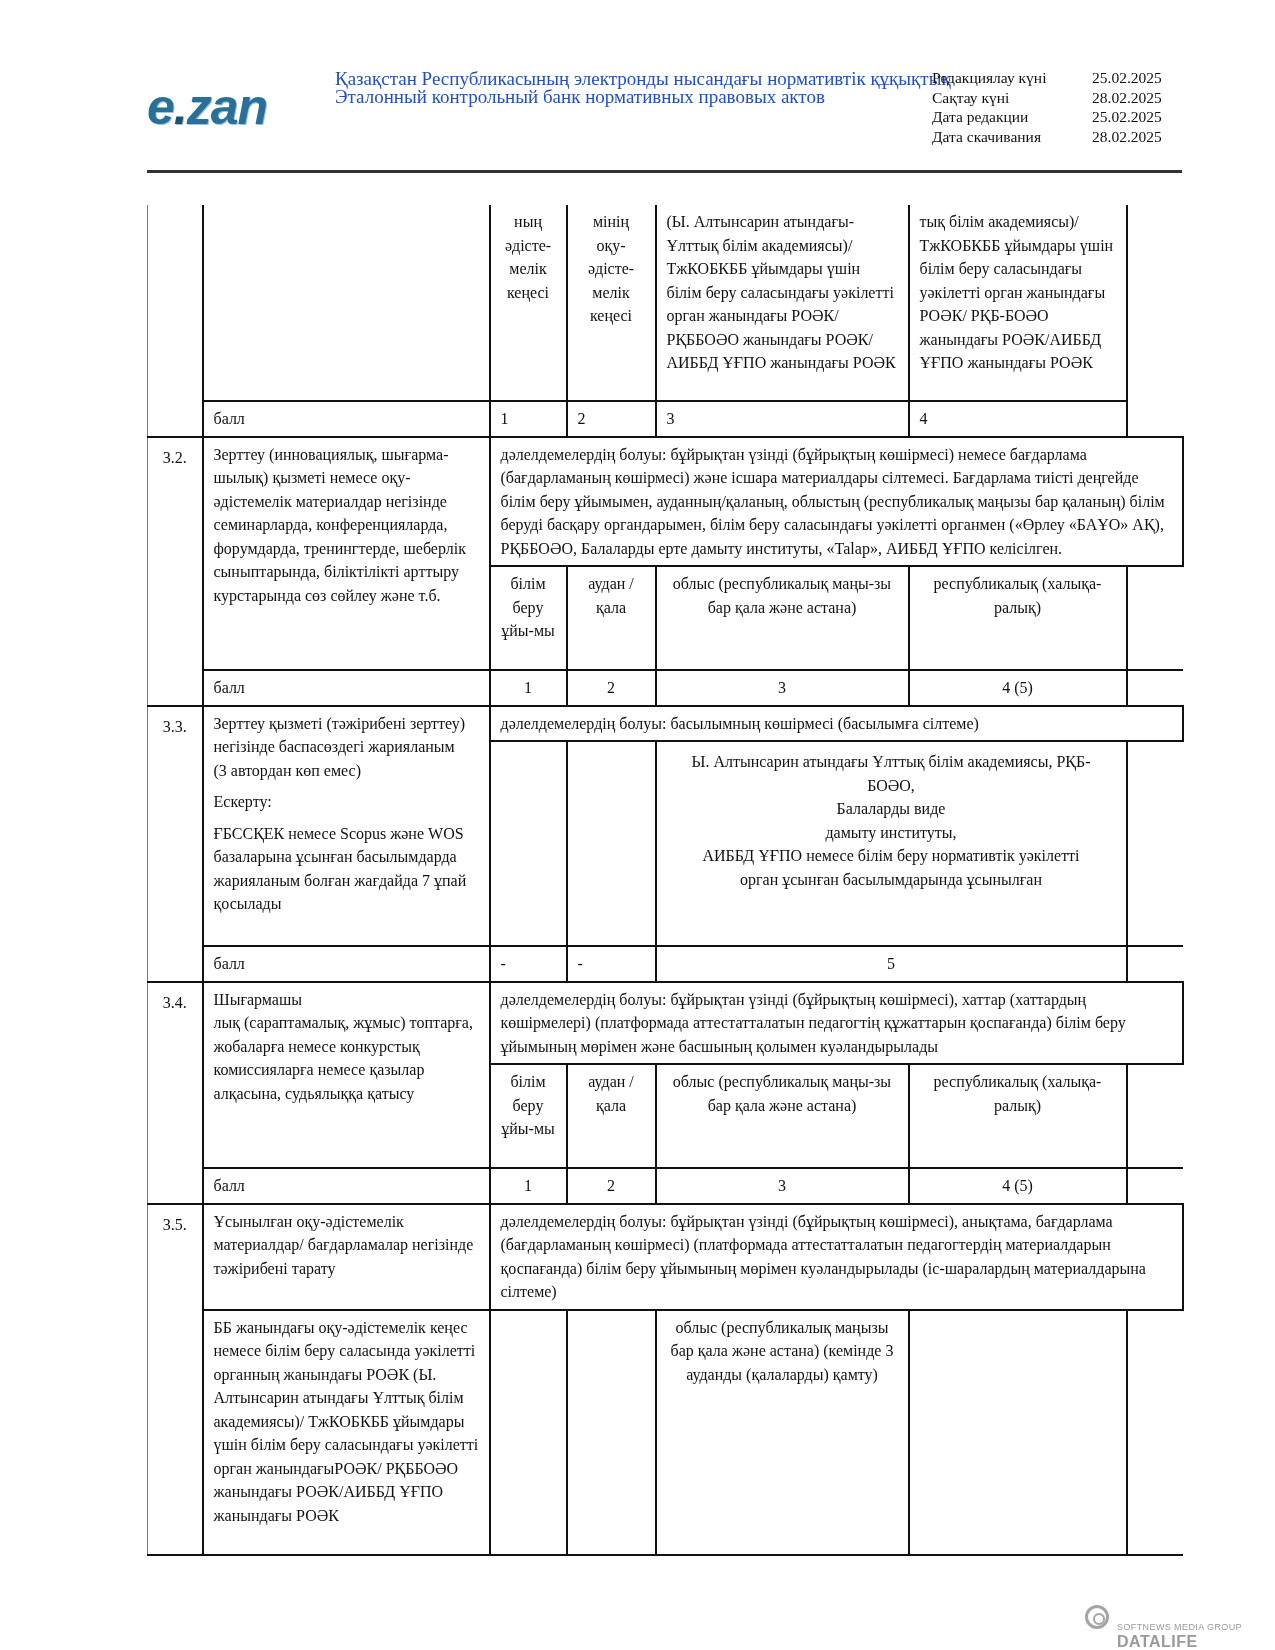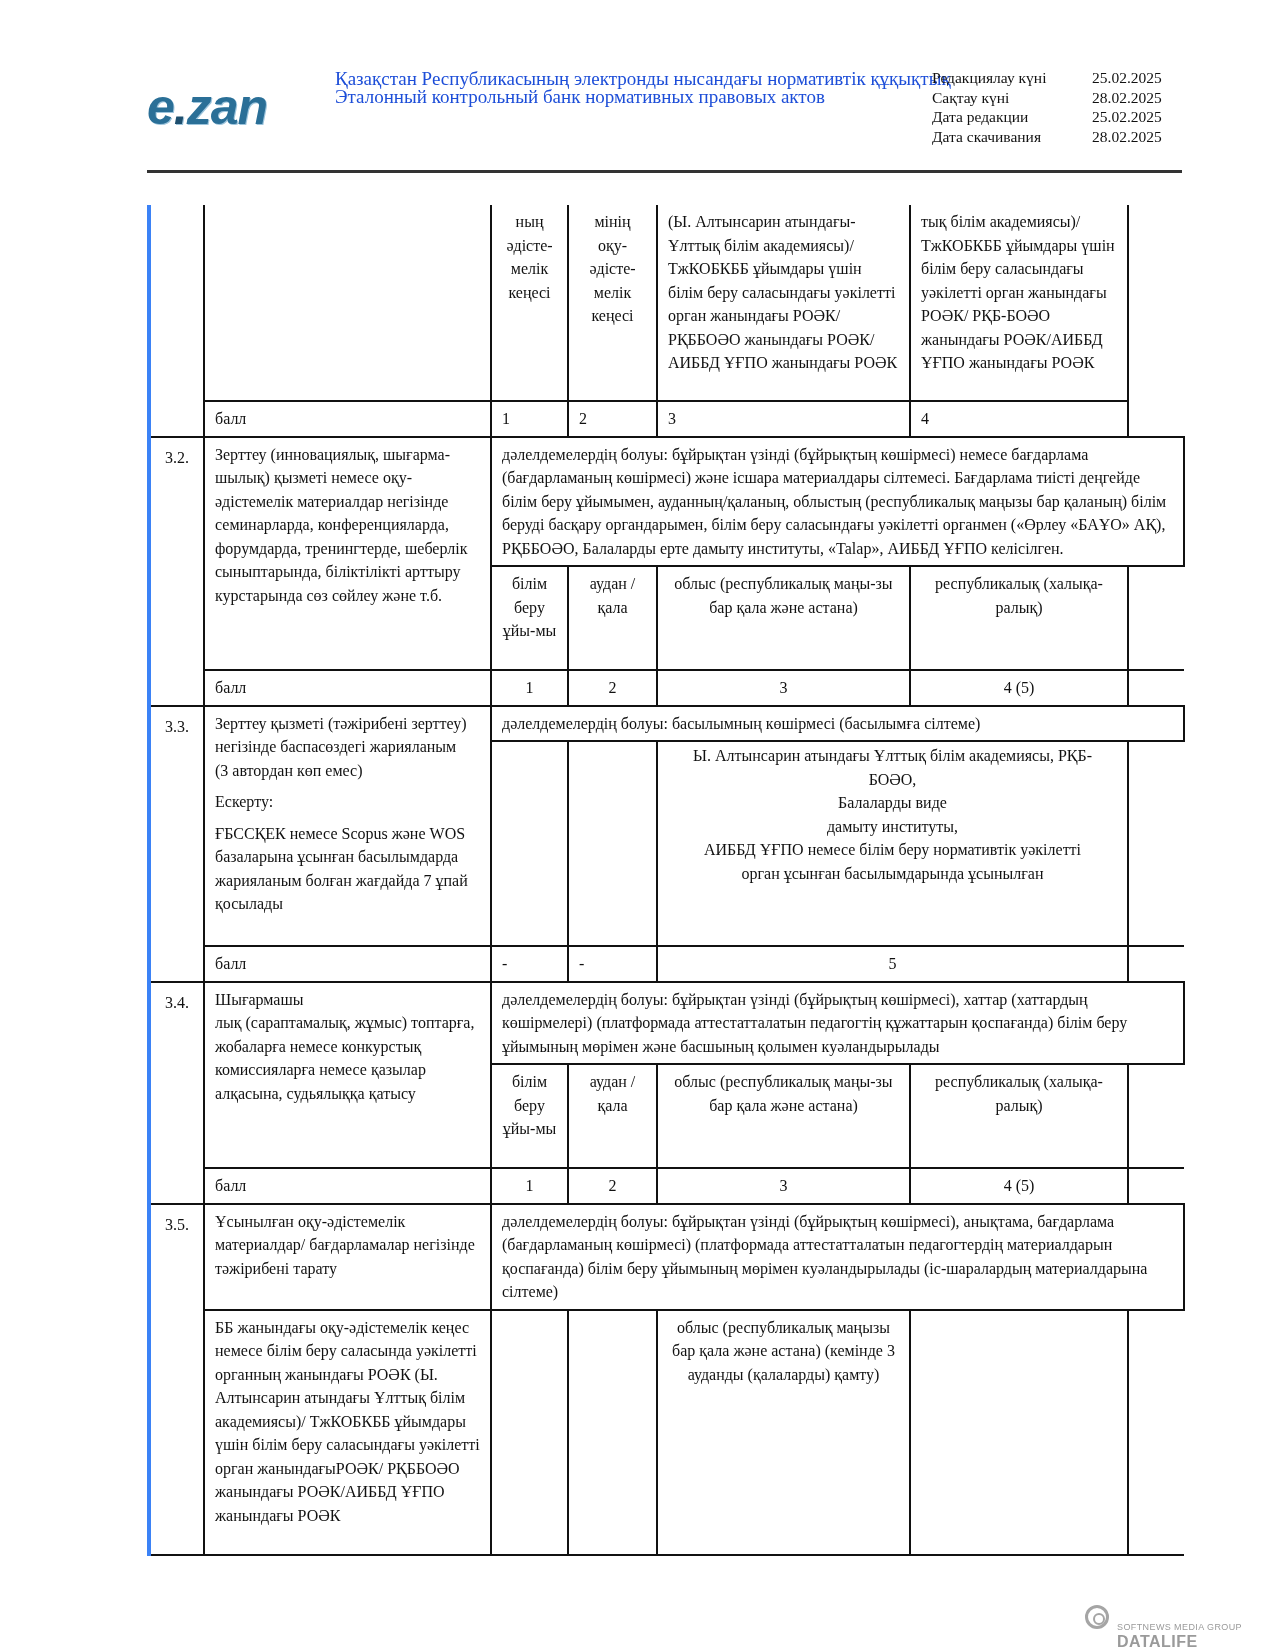--- a/index.html
+++ b/index.html
@@ -13,21 +13,21 @@
   .org { position:absolute; left:188px; top:6px; font-size:19px; line-height:18px; color:#1d4ed8; }
   .meta { position:absolute; left:785px; top:4px; font-size:15.5px; line-height:19.5px; }
   .meta-row { display:flex; }
   .meta-row .k { width:160px; }
   .meta-row .v { width:80px; }
   .rule { position:absolute; left:147px; top:170px; width:1035px; height:3px; background:#333; }
 
   .tablewrap { position:absolute; left:147px; top:205px; width:1035px; }
   table { border-collapse:collapse; table-layout:fixed; width:1035px; font-size:16px; line-height:23.5px; }
   td { border:2px solid #111; vertical-align:top; padding:5px 10px; }
-  td.num { border-left:4px solid #3b82f6; text-align:center; padding-top:8px; }
+  td.num { border-left:1px solid #3b82f6; text-align:center; padding-top:8px; }
   td.c { text-align:center; }
   td.noright { border-right:none; }
   .note-gap { margin-top:8px; }
   .toprow td { border-top:none; }
 
   .watermark { position:absolute; left:1085px; top:1603px; width:170px; height:32px;
                font-family:"Liberation Sans","DejaVu Sans",sans-serif; color:#9a9a9a; }
   .wm-icon { position:absolute; left:0; top:2px; width:24px; height:24px; border:3px solid #a5a5a5;
              border-radius:50%; box-sizing:border-box; }
   .wm-icon::after { content:""; position:absolute; left:5px; top:5px; width:8px; height:8px;
@@ -124,21 +124,21 @@
       <div>Зерттеу қызметі (тәжірибені зерттеу) негізінде баспасөздегі жарияланым</div>
       <div>(3 автордан көп емес)</div>
       <div class="note-gap">Ескерту:</div>
       <div class="note-gap">ҒБССҚЕК немесе Scopus және WOS базаларына ұсынған басылымдарда жарияланым болған жағдайда 7 ұпай қосылады</div>
     </td>
     <td colspan="5">дәлелдемелердің болуы: басылымның көшірмесі (басылымға сілтеме)</td>
   </tr>
   <tr style="height:205px">
     <td></td>
     <td></td>
-    <td colspan="2" class="c" style="padding-top:2px">
+    <td colspan="2" class="c" style="padding-top:8px">
       <div>Ы. Алтынсарин атындағы Ұлттық білім академиясы, РҚБ-</div>
       <div>БОӘО,</div>
       <div>Балаларды виде</div>
       <div>дамыту институты,</div>
       <div>АИББД ҰҒПО немесе білім беру нормативтік уәкілетті</div>
       <div>орган ұсынған басылымдарында ұсынылған</div>
     </td>
     <td class="noright"></td>
   </tr>
   <tr>

